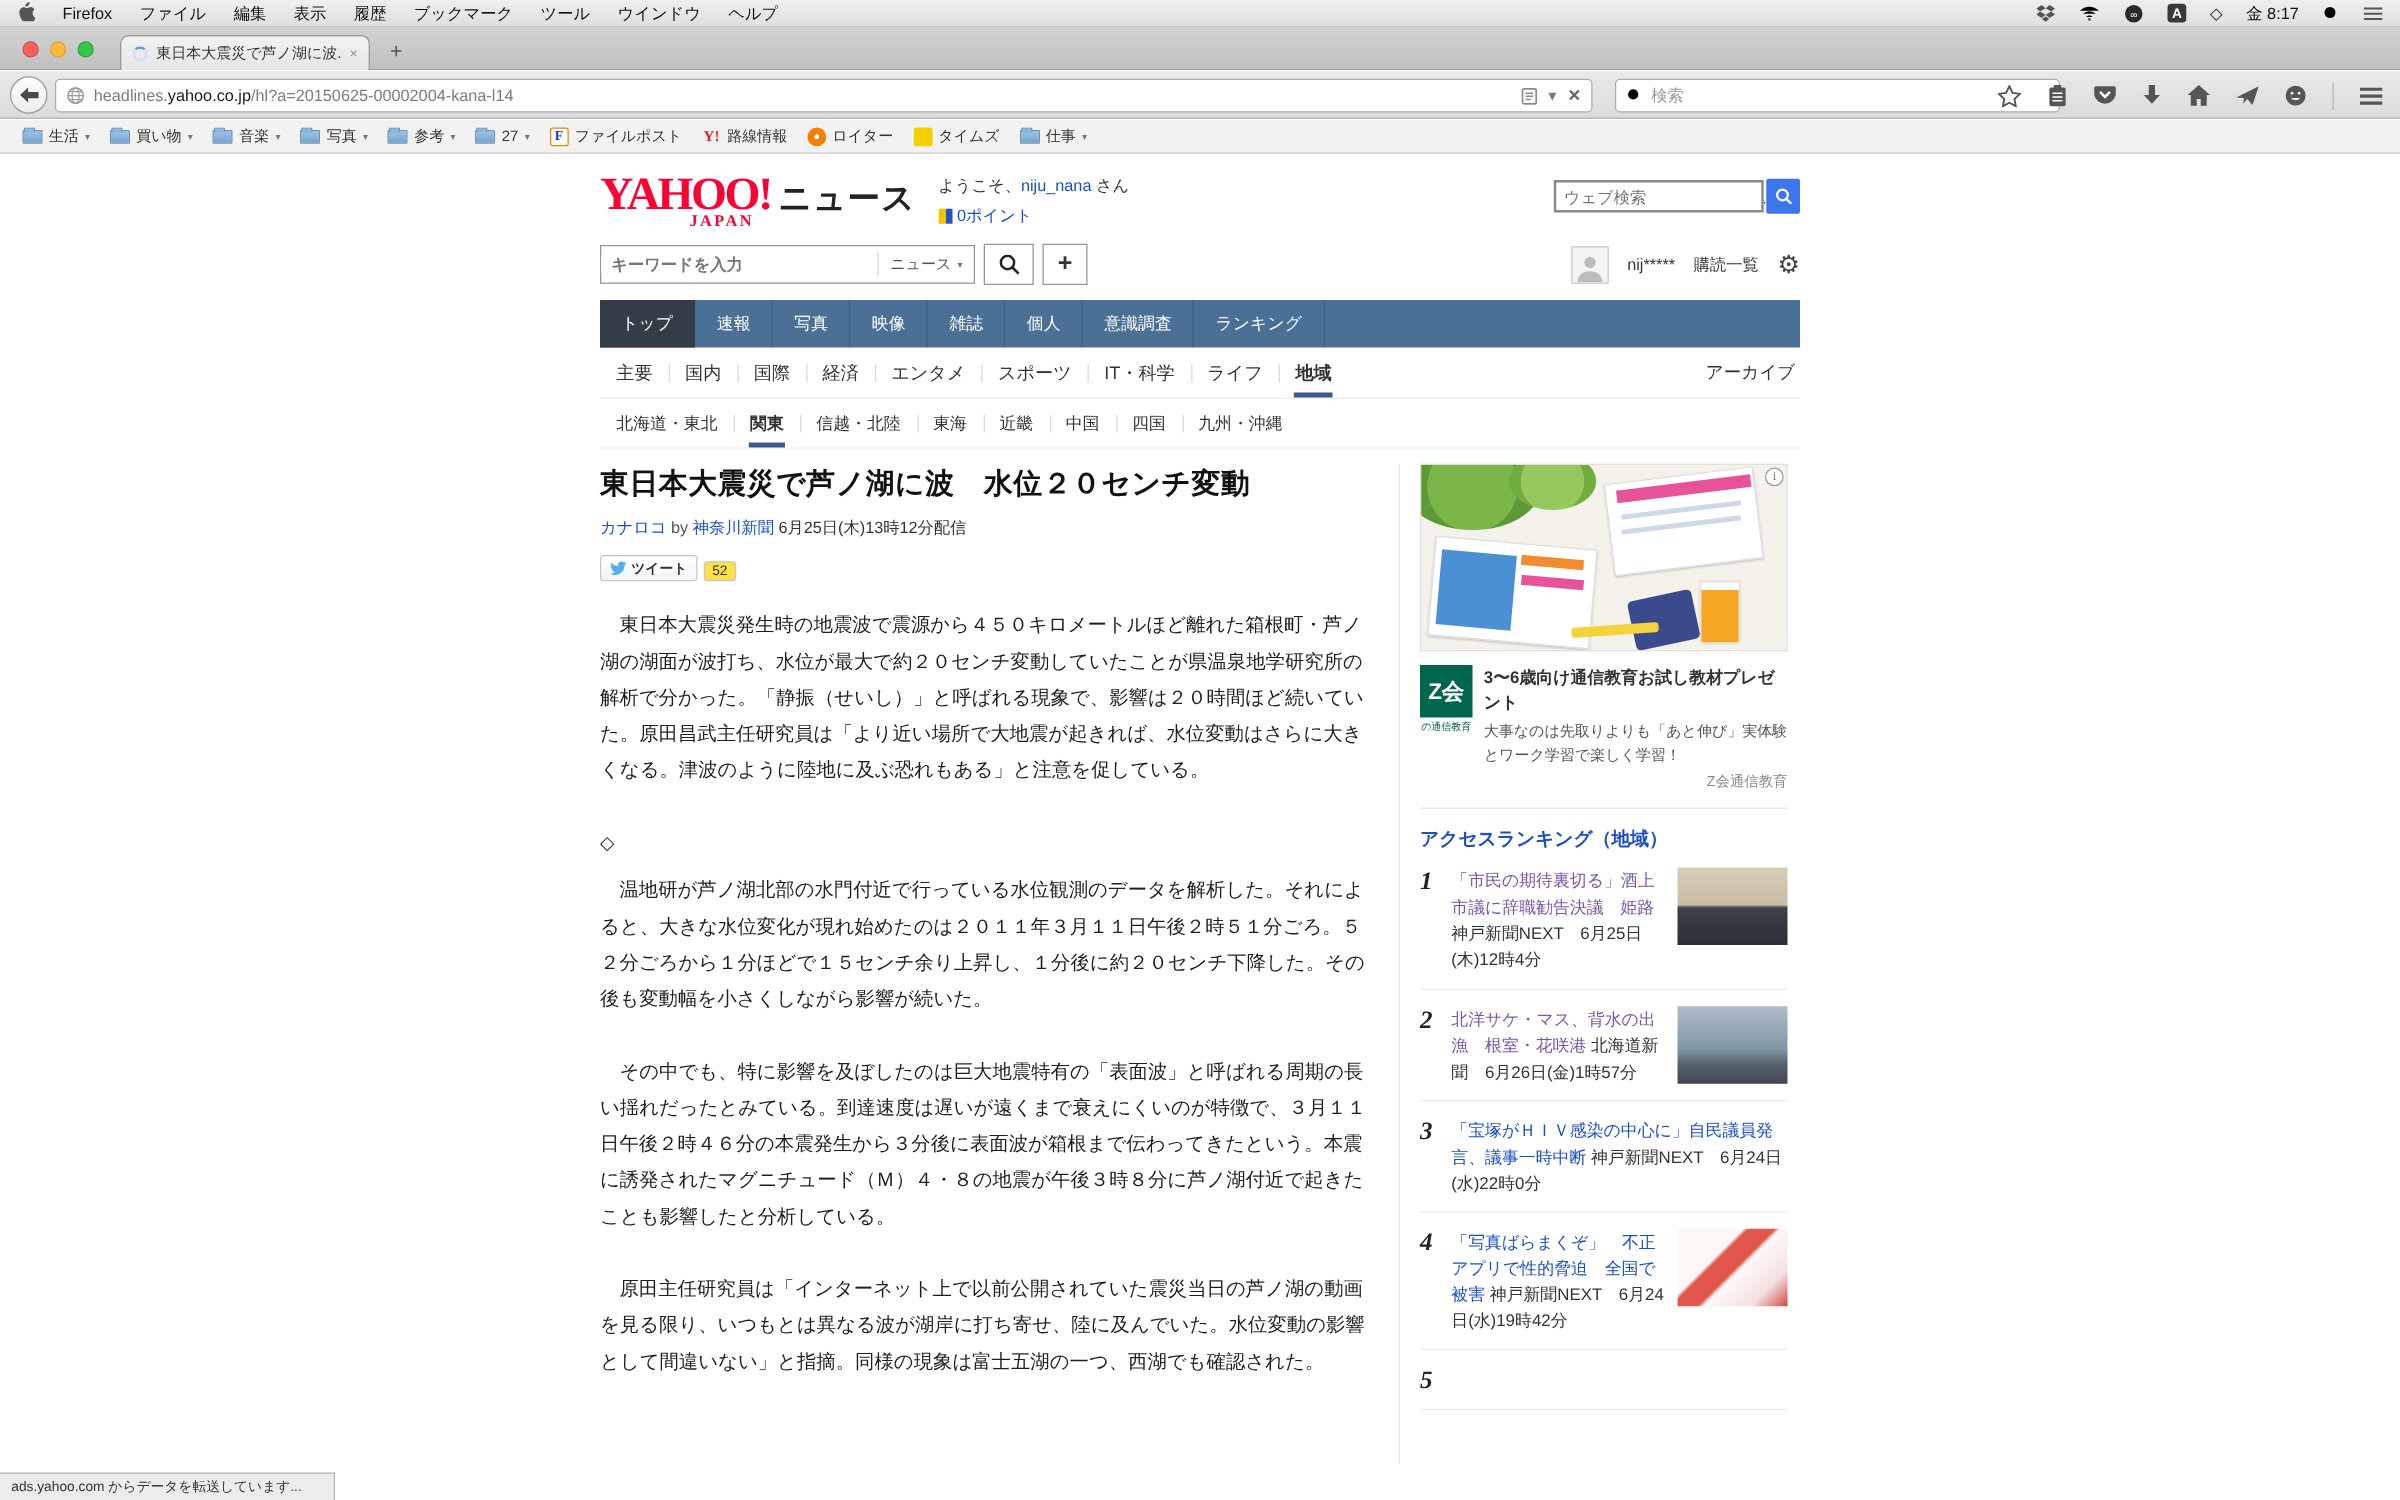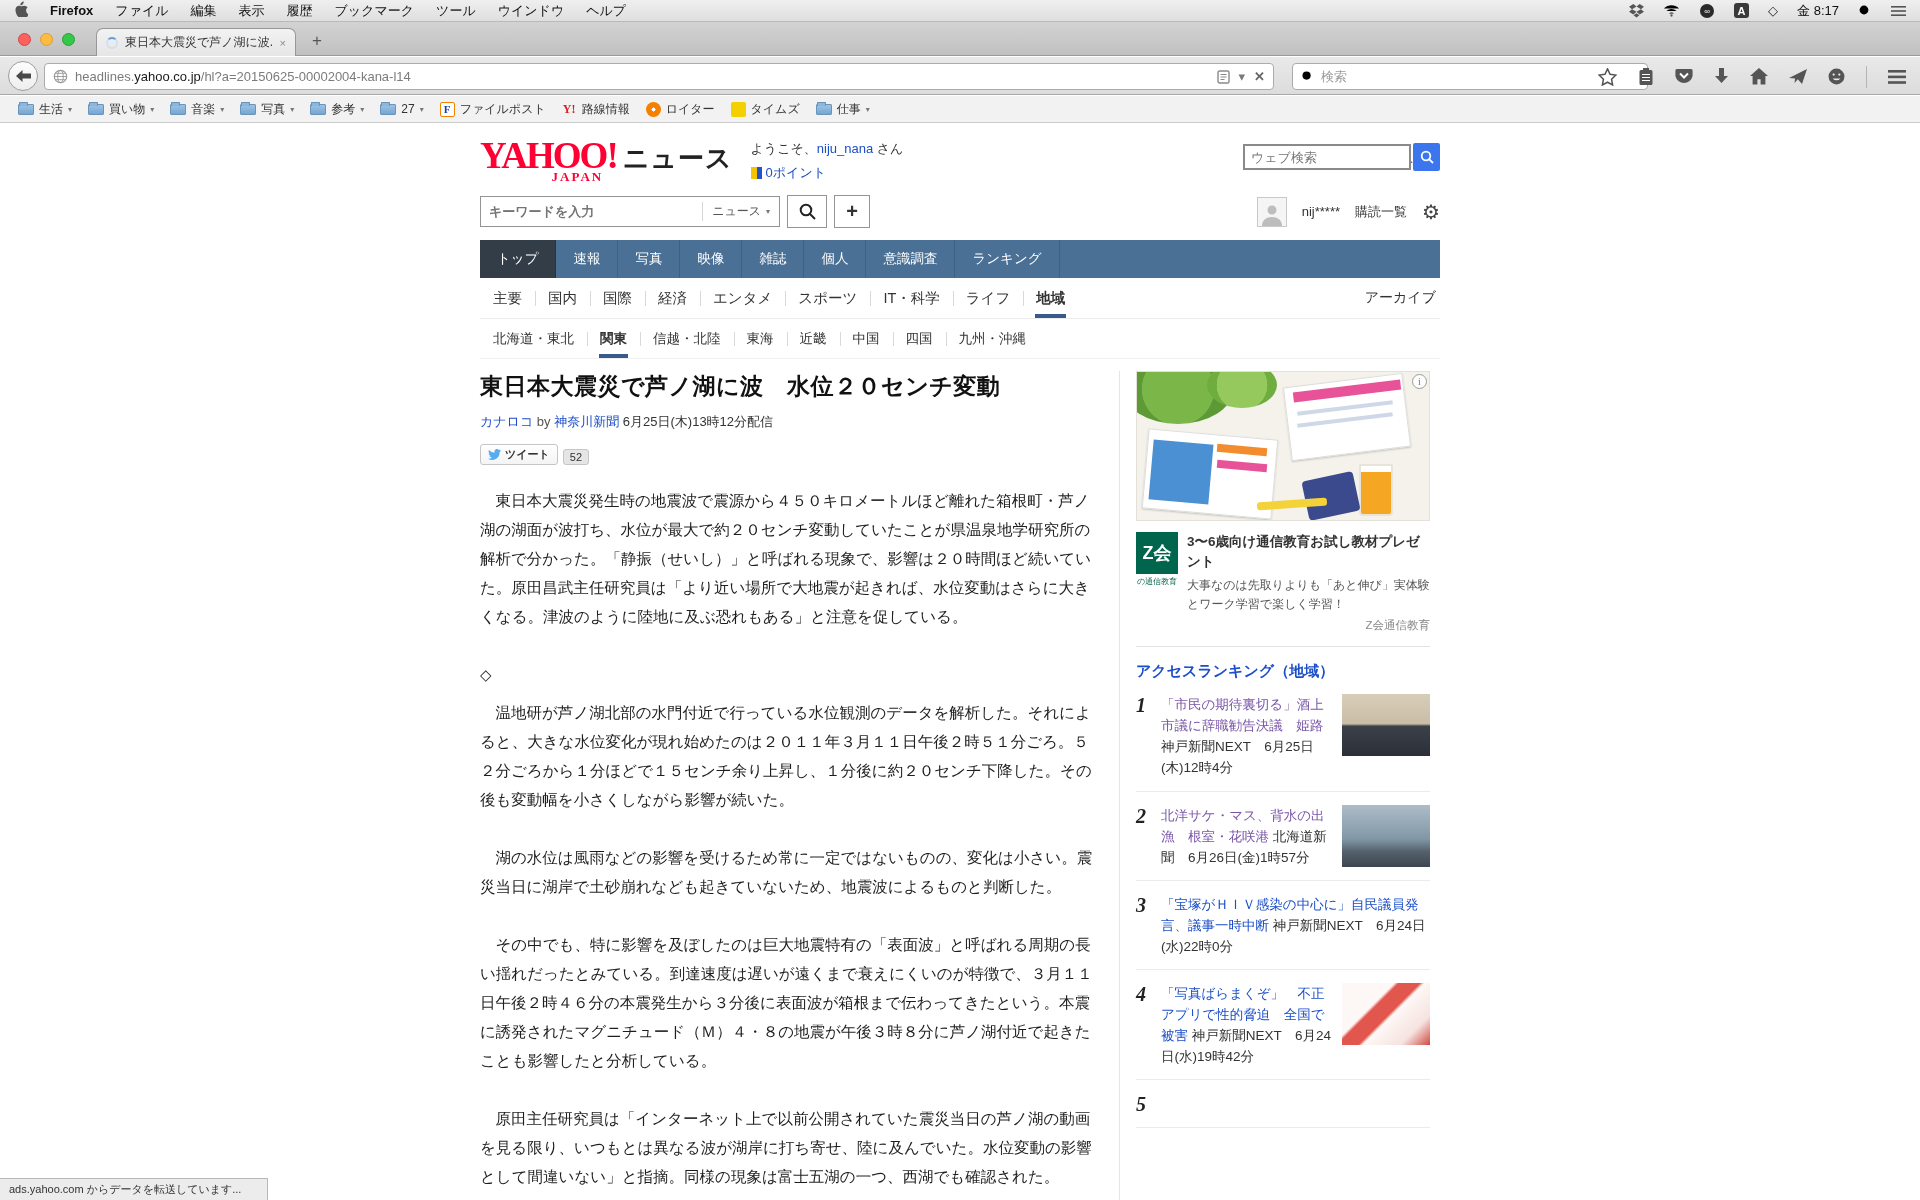--- a/index.html
+++ b/index.html
@@ -5,21 +5,21 @@
   * { box-sizing: border-box; }
   html,body { margin:0; padding:0; overflow:hidden; }
   body { width:1920px; height:1200px; font-family:"Liberation Sans",sans-serif; background:#fff; }
   .screen { position:relative; width:1920px; height:1200px; overflow:hidden; }
 
   
   .menubar { position:absolute; top:0; left:0; right:0; height:22px;
     background:linear-gradient(#efefef,#dfdfdf); border-bottom:1px solid #b9b9b9;
     display:flex; align-items:center; padding:0 14px; font-size:13px; color:#111; z-index:50; }
   .menubar .mitem { margin-right:22px; cursor:default; }
-  .menubar .app-name { font-weight:bold; }
+  .menubar .app-name { font-weight:normal; }
   .mb-right { margin-left:auto; display:flex; align-items:center; gap:19px; }
   .mb-right svg { display:block; }
   .mb-clock { font-size:13px; }
   .abox { width:15px; height:15px; background:#3a3a3a; color:#fff; border-radius:3px;
     font-size:11px; font-weight:bold; display:flex; align-items:center; justify-content:center; }
   .mb-glyph { font-size:13px; color:#222; }
 
   
   .tabbar { position:absolute; top:22px; left:0; right:0; height:34px;
     background:linear-gradient(#d3d3d3,#c0c0c0); border-bottom:1px solid #9a9a9a; z-index:49; }
@@ -133,21 +133,21 @@
   .regnav .reg, .catnav .cat { color:#333; }
 
   
   .main { display:flex; margin-top:12px; align-items:flex-start; }
   .article { width:640px; padding-right:22px; border-right:1px solid #e5e5e5; min-height:800px; }
   .a-title { font-size:23px; font-weight:bold; color:#111; letter-spacing:.5px; }
   .a-byline { margin-top:11px; font-size:13px; color:#555; }
   .tweet-row { margin-top:13px; display:flex; align-items:flex-end; gap:5px; }
   .tweet-btn { display:flex; align-items:center; gap:4px; border:1px solid #c6c6c6; border-radius:3px;
     background:linear-gradient(#fff,#f4f4f4); padding:2px 7px; font-size:11px; font-weight:bold; color:#333; }
-  .tweet-count { border:1px solid #c6c6c6; border-radius:3px; background:#e5e5e5; padding:1px 6px;
+  .tweet-count { border:1px solid #c6c6c6; border-radius:3px; background:#fde047; padding:1px 6px;
     font-size:11px; color:#333; }
   .a-body { margin-top:22px; font-size:15.5px; line-height:1.87; color:#1e1e1e; }
   .a-body p { margin:0 0 29px; }
   .a-body p.diamond { margin:0 0 10px; font-size:15px; }
 
   .sidebar { width:294px; margin-left:16px; flex:none; }
   .ad-box { position:relative; }
   .ad-image { position:relative; height:150px; background:#f4f2ea; border:1px solid #e2e0d8; overflow:hidden; }
   .ad-image .shape { position:absolute; }
   .ad-info { position:absolute; top:3px; right:3px; width:15px; height:15px; border-radius:50%;
@@ -494,21 +494,20 @@
                   <path d="M14 1.4c-.5.2-1 .4-1.6.5A2.8 2.8 0 0013.6.3c-.5.3-1.1.6-1.8.7A2.8 2.8 0 007 3.5c0 .2 0 .4.1.6A8 8 0 011 1.2a2.8 2.8 0 00.9 3.7c-.5 0-.9-.1-1.3-.3 0 1.3 1 2.5 2.2 2.7-.4.1-.8.1-1.2.1.3 1.1 1.4 1.9 2.6 1.9A5.7 5.7 0 010 10.6 8 8 0 004.4 12c5.3 0 8.2-4.4 8.2-8.2v-.4c.5-.4 1-.9 1.4-1.5z" fill="#55acee"></path>
                 </svg>
               <span>ツイート</span>
             </span>
             <span class="tweet-count">52</span>
           </div>
           <div class="a-body">
             <p>　東日本大震災発生時の地震波で震源から４５０キロメートルほど離れた箱根町・芦ノ湖の湖面が波打ち、水位が最大で約２０センチ変動していたことが県温泉地学研究所の解析で分かった。「静振（せいし）」と呼ばれる現象で、影響は２０時間ほど続いていた。原田昌武主任研究員は「より近い場所で大地震が起きれば、水位変動はさらに大きくなる。津波のように陸地に及ぶ恐れもある」と注意を促している。</p>
             <p class="diamond">◇</p>
             <p>　温地研が芦ノ湖北部の水門付近で行っている水位観測のデータを解析した。それによると、大きな水位変化が現れ始めたのは２０１１年３月１１日午後２時５１分ごろ。５２分ごろから１分ほどで１５センチ余り上昇し、１分後に約２０センチ下降した。その後も変動幅を小さくしながら影響が続いた。</p>
-            <p>　湖の水位は風雨などの影響を受けるため常に一定ではないものの、変化は小さい。震災当日に湖岸で土砂崩れなども起きていないため、地震波によるものと判断した。</p>
             <p>　その中でも、特に影響を及ぼしたのは巨大地震特有の「表面波」と呼ばれる周期の長い揺れだったとみている。到達速度は遅いが遠くまで衰えにくいのが特徴で、３月１１日午後２時４６分の本震発生から３分後に表面波が箱根まで伝わってきたという。本震に誘発されたマグニチュード（Ｍ）４・８の地震が午後３時８分に芦ノ湖付近で起きたことも影響したと分析している。</p>
             <p>　原田主任研究員は「インターネット上で以前公開されていた震災当日の芦ノ湖の動画を見る限り、いつもとは異なる波が湖岸に打ち寄せ、陸に及んでいた。水位変動の影響として間違いない」と指摘。同様の現象は富士五湖の一つ、西湖でも確認された。</p>
           </div>
         </div>
 
         <div class="sidebar">
           <div class="ad-box">
             <div class="ad-image">
               <div class="shape" style="left:-14px;top:-18px;width:110px;height:70px;background:radial-gradient(circle,#7ab648 0 55%,#5d9a36 56% 100%);border-radius:50%;"></div>
               <div class="shape" style="left:70px;top:-10px;width:70px;height:46px;background:radial-gradient(circle,#95c95e 0 60%,#6fae3e 61% 100%);border-radius:50%;"></div>

